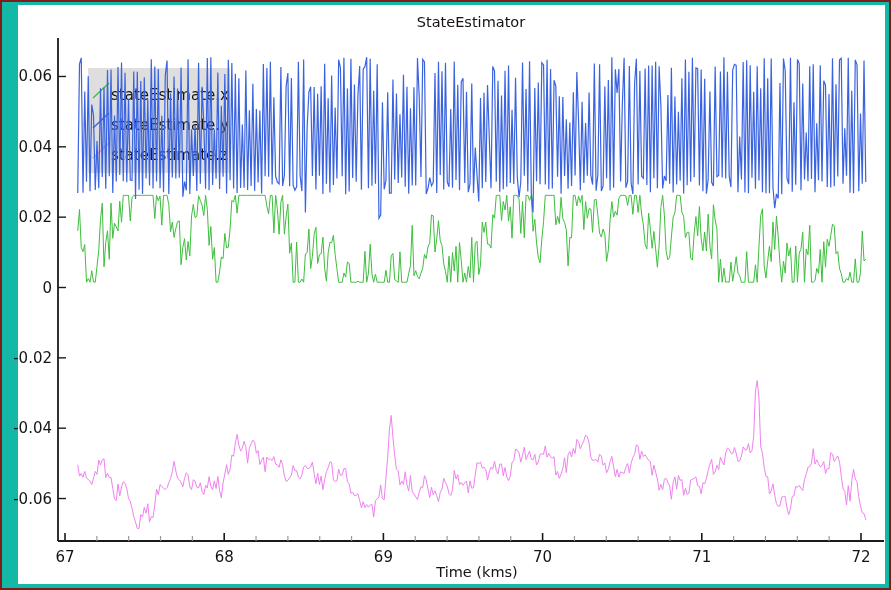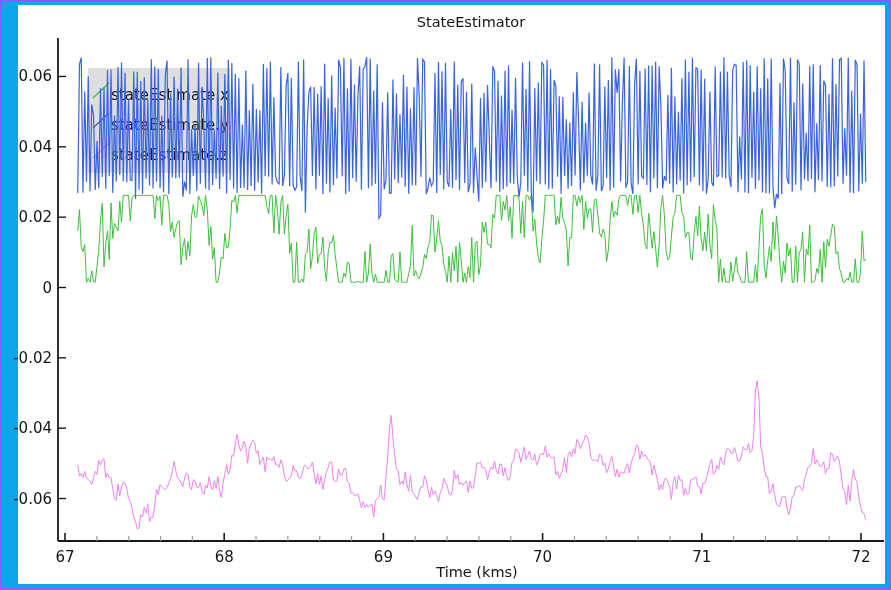--- a/index.html
+++ b/index.html
@@ -3,21 +3,21 @@
 <meta charset="utf-8">
 <style>
   html,body{margin:0;padding:0;}
   body{
     width:891px;height:590px;overflow:hidden;
     background:#fcf5ef;
     font-family:"DejaVu Sans","Liberation Sans",sans-serif;
   }
   .frame{
     position:relative;width:887px;height:586px;
-    border:2px solid #8b5cf6;background:#0ea5e9;
+    border:2px solid #7f1d1d;background:#14b8a6;
   }
   svg{display:block;}
   .title-text{font-size:14.5px;fill:#181214;}
   .axis-label{font-size:14.5px;fill:#181214;}
   .tick-label{font-size:15px;fill:#141414;}
   .legend-label{font-size:15px;fill:#141414;}
 </style>
 </head>
 <body>
 

